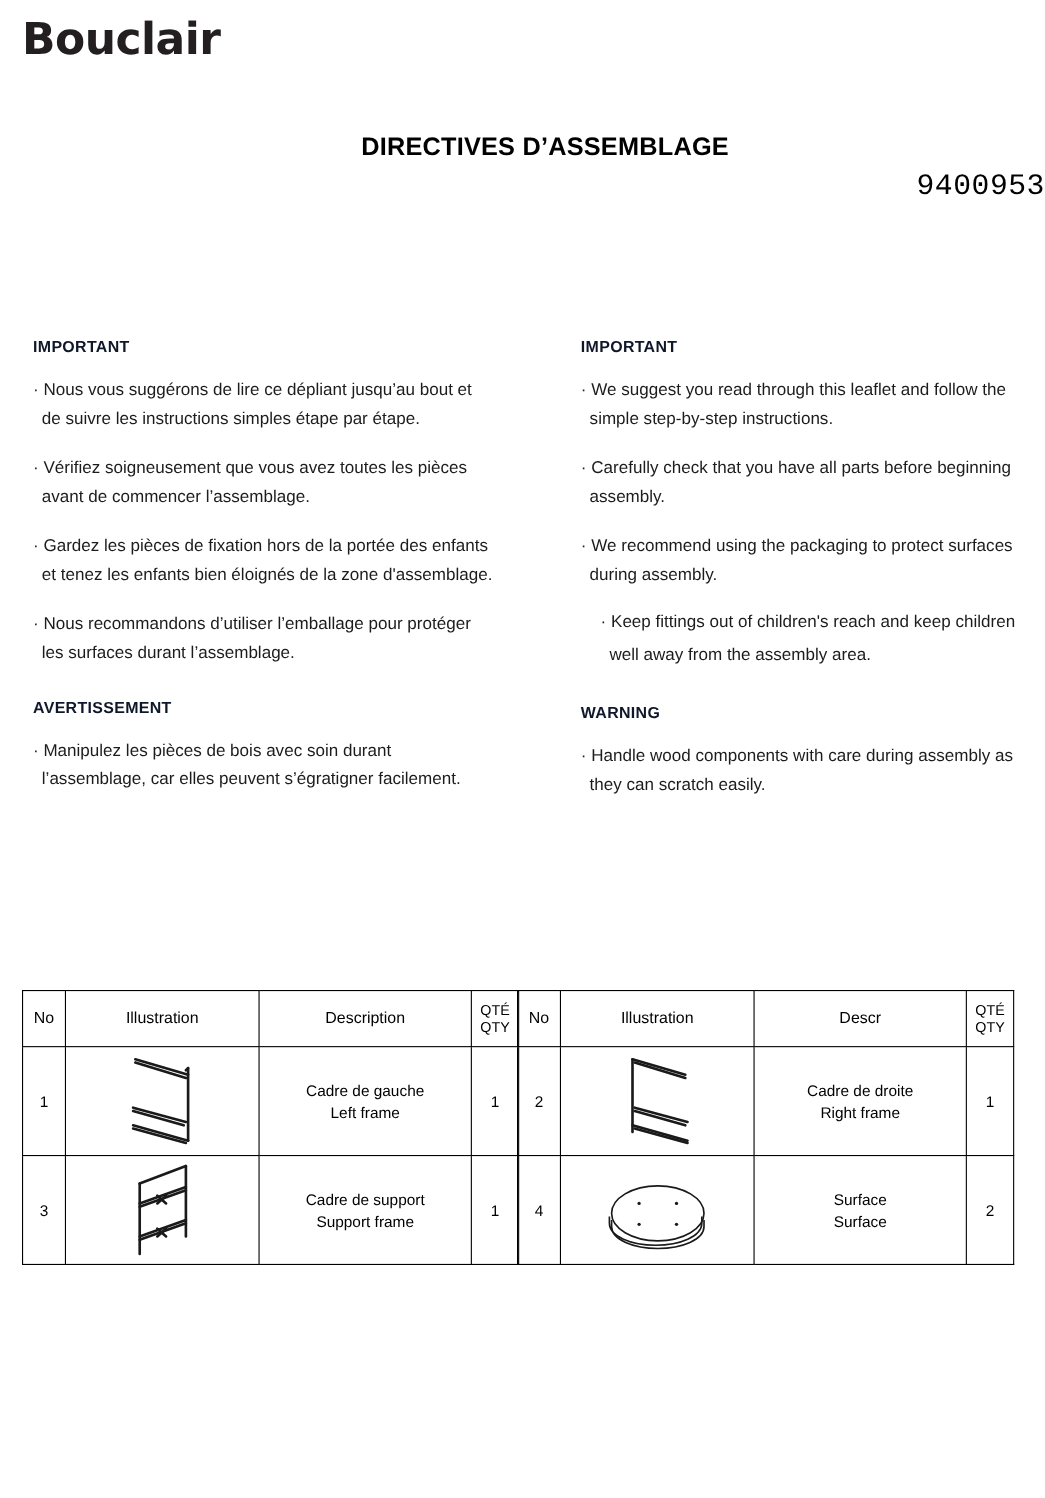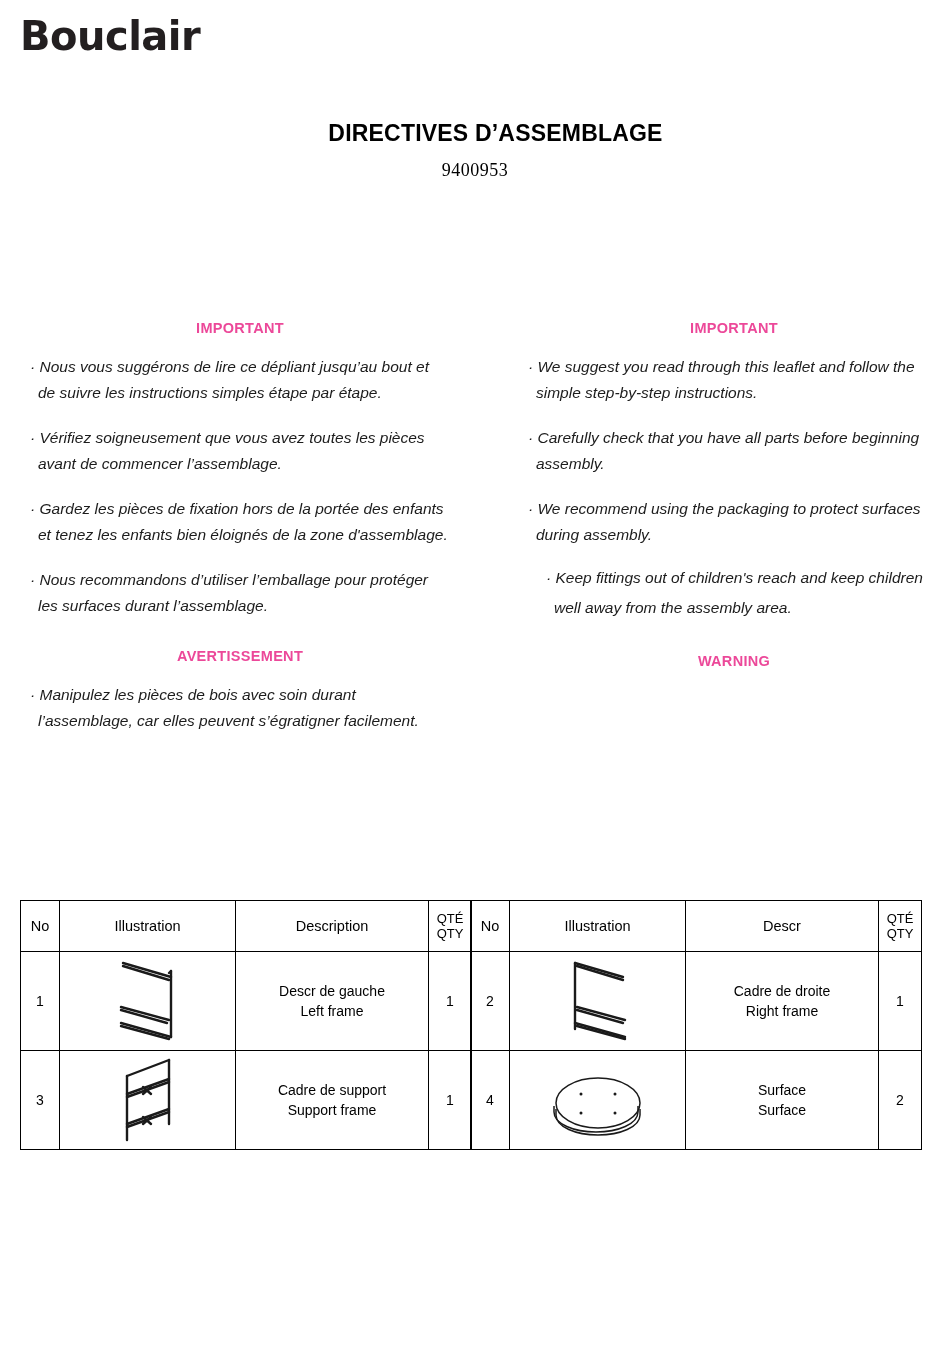--- a/index.html
+++ b/index.html
@@ -40,55 +40,54 @@
   .title-block .t-line {
     font-family: "Liberation Sans", sans-serif;
     font-weight: bold;
     font-size: 23px;
     letter-spacing: 0.2px;
     line-height: 31px;
     color: #000;
     padding-left: 41px;
   }
   .title-block .t-code {
-    font-family: Liberation Serif, serif;
+    font-family: Liberation Mono, monospace;
     font-weight: normal;
-    font-size: 18px;
+    font-size: 27px;
     line-height: 42px;
     letter-spacing: 0.5px;
     color: #000;
+    text-align: right;
   }
 
   
   .col {
     position: absolute;
     top: 308px;
   }
   .col-fr { left: 30px;  width: 420px; }
   .col-en { left: 528px; width: 412px; }
 
   .sec-head {
     font-family: "Liberation Sans", sans-serif;
     font-weight: bold;
     font-size: 14.5px;
     letter-spacing: 0.3px;
-    color: #ec4899;
-    margin: 12px 0 18px 0;
-    text-align: center;
+    color: #0f172a;
+    margin: 0 0 18px 0;
   }
   .sec-head.spaced { margin-top: 30px; }
 
   .bullet {
     font-size: 15.5px;
     line-height: 25.5px;
     color: #1c1c1c;
     margin: 0 0 20px 0;
     text-indent: -8px;
     padding-left: 8px;
-    font-style: italic;
   }
   .bullet:last-child { margin-bottom: 0; }
 
   .bullet.sub {
     padding-left: 26px;
     text-indent: -8px;
     line-height: 30px;
     margin-top: -4px;
   }
 
@@ -163,20 +162,21 @@
 
 <div class="col col-en">
   <div class="sec-head">IMPORTANT</div>
 
   <p class="bullet">· We suggest you read through this leaflet and follow the simple step-by-step instructions.</p>
   <p class="bullet">· Carefully check that you have all parts before beginning assembly.</p>
   <p class="bullet">· We recommend using the packaging to protect surfaces during assembly.</p>
   <p class="bullet sub">· Keep fittings out of children's reach and keep children well away from the assembly area.</p>
 
   <div class="sec-head spaced">WARNING</div>
+  <p class="bullet">· Handle wood components with care during assembly as they can scratch easily.</p>
 </div>
 
 <div class="parts parts-left">
   <table class="parts-table">
     <thead>
       <tr>
         <th class="col-no">No</th>
         <th class="col-illu">Illustration</th>
         <th class="col-desc">Description</th>
         <th class="col-qty">
@@ -198,21 +198,21 @@
               <path d="M30 9 L76 23"></path>
               <path d="M28 50 L76 63"></path>
               <path d="M28 53 L74 66"></path>
               <path d="M28 66 L78 80"></path>
               <path d="M28 69 L76 82"></path>
               <path d="M78 14 L76 16"></path>
             </g>
           </svg>
         </td>
         <td class="desc-cell">
-          <div>Descr de gauche</div>
+          <div>Cadre de gauche</div>
           <div>Left frame</div>
         </td>
         <td>1</td>
       </tr>
       <tr class="row-sep">
         <td>3</td>
         <td class="illu-cell">
           <svg width="110" height="92" viewBox="0 0 110 92">
             <g fill="none" stroke="#1a1a1a" stroke-width="2.4" stroke-linecap="round" stroke-linejoin="round">
               <path d="M34 22 L34 86"></path>

